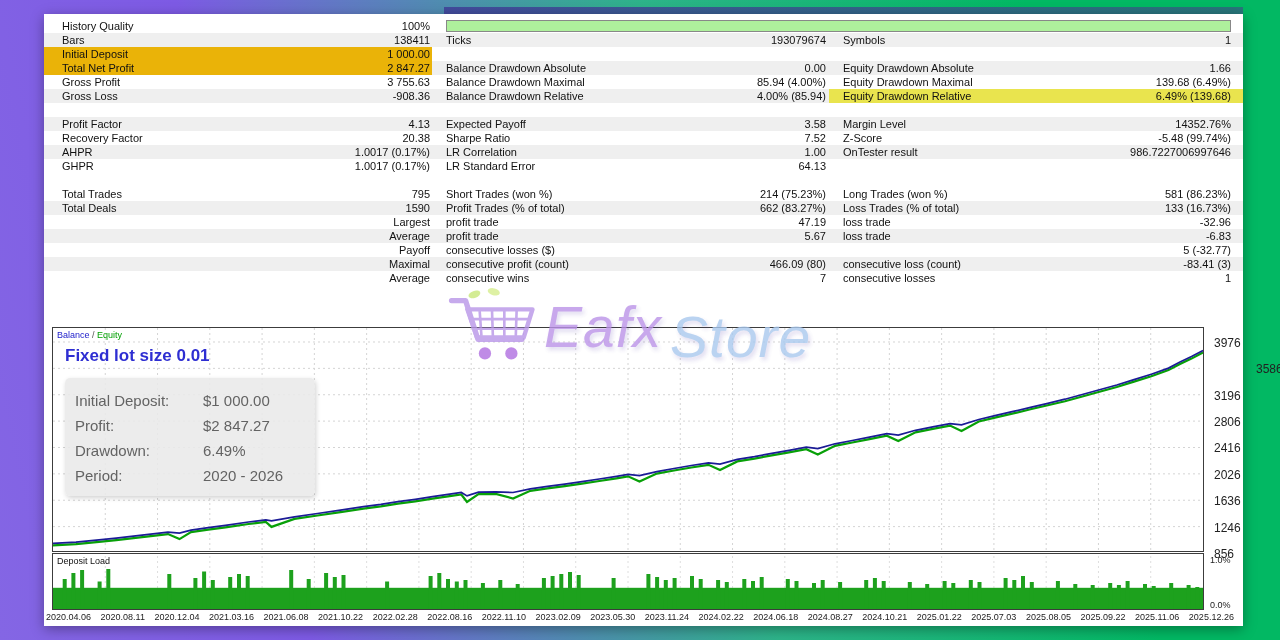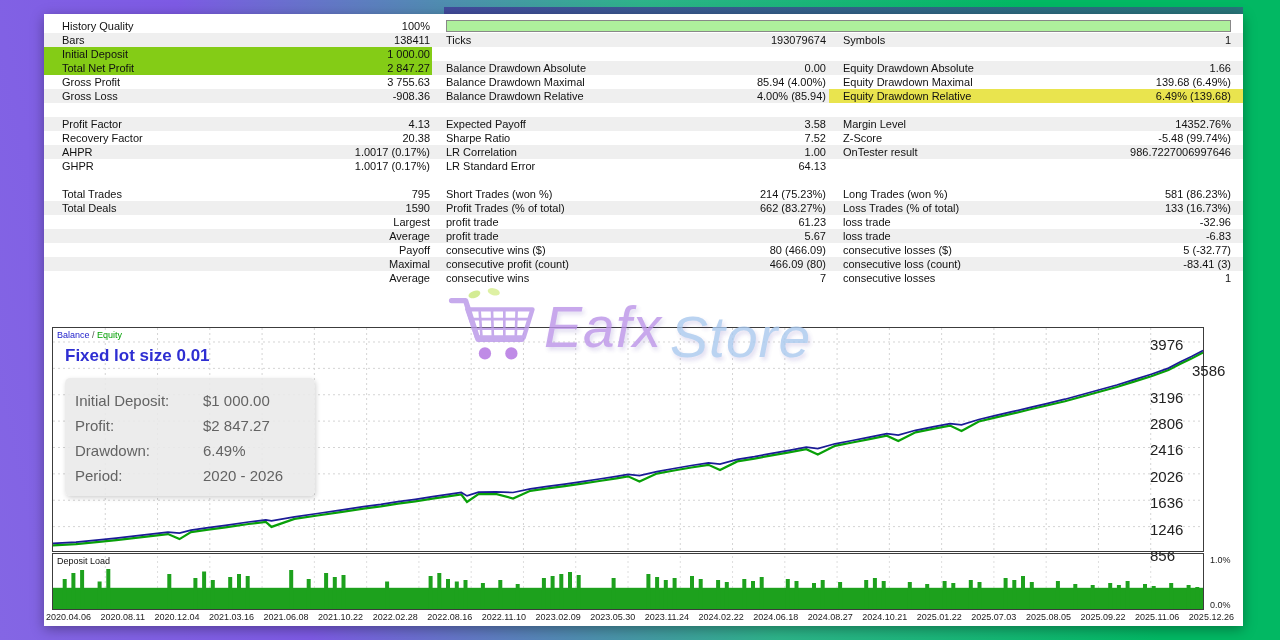--- a/index.html
+++ b/index.html
@@ -12,34 +12,34 @@
        z-index:2;box-shadow:0 3px 12px rgba(0,0,0,.35)}
   
   .stats{position:absolute;left:0;top:5px;width:100%;font-size:11px;color:#111}
   .srow{display:flex;height:14px;line-height:14px}
   .srow.alt{background:#efefef}
   .srow.spacer{height:14px;background:#fff}
   .scell{display:flex;justify-content:space-between;box-sizing:border-box;white-space:nowrap;overflow:hidden}
   .scell.c1{width:388px;padding:0 2px 0 18px}
   .scell.c2{width:397px;padding:0 3px 0 14px}
   .scell.c3{flex:1;padding:0 12px 0 14px}
-  .hl-green{background:#84cc16}
+  .hl-green{background:#eab308}
   .hl-yellow{background:#e9e44e}
   .hqwrap{flex:1;margin:1px 12px 1px 14px;border:1px solid #888;background:#fff}
   .hqfill{width:100%;height:100%;background:#aef09c}
   
   .chart{position:absolute;left:8px;top:313px;width:1150px;height:223px;border:1px solid #3c3c3c;background:#fff}
   .legend{position:absolute;left:4px;top:2px;font-size:9px;z-index:3}
   .lg-b{color:#2222cc}.lg-s{color:#555}.lg-e{color:#00a000}
   .chart-title{position:absolute;left:12px;top:18px;font-size:17px;font-weight:bold;color:#2e2ed2;z-index:3}
   .infobox{position:absolute;left:12px;top:50px;width:240px;padding:10px 0 8px 10px;
        background:rgba(233,233,233,.88);border-radius:5px;box-shadow:1px 2px 5px rgba(0,0,0,.18);z-index:3}
   .inforow{display:flex;font-size:15px;color:#636363;line-height:25px}
   .inforow .il{width:128px}
-  .yaxis{position:absolute;left:1100px;top:313px;width:36px;height:240px;font-size:15px;color:#222;z-index:2}
+  .yaxis{position:absolute;left:1164px;top:313px;width:36px;height:240px;font-size:12px;color:#222;z-index:2}
   .ylab{position:absolute;left:6px}
   
   .dep{position:absolute;left:8px;top:539px;width:1150px;height:55px;border:1px solid #3c3c3c;background:#fff}
   .dep-label{position:absolute;left:4px;top:2px;font-size:9px;color:#111;z-index:2}
   .dax1{position:absolute;left:1166px;top:541px;font-size:9px;color:#222;z-index:2}
   .dax2{position:absolute;left:1166px;top:586px;font-size:9px;color:#222;z-index:2}
   .dates{position:absolute;left:2px;top:598px;width:1188px;display:flex;justify-content:space-between;
        font-size:9px;color:#222}
   
   .watermark{position:absolute;left:404px;top:274px;display:flex;align-items:center;gap:8px;
@@ -211,21 +211,21 @@
           <span>133 (16.73%)</span>
         </div>
       </div>
       <div class="srow">
         <div class="scell c1">
           <span></span>
           <span>Largest</span>
         </div>
         <div class="scell c2">
           <span>profit trade</span>
-          <span>61.23</span>
+          <span>47.19</span>
         </div>
         <div class="scell c3">
           <span>loss trade</span>
           <span>-32.96</span>
         </div>
       </div>
       <div class="srow alt">
         <div class="scell c1">
           <span></span>
           <span>Average</span>
@@ -236,24 +236,20 @@
         </div>
         <div class="scell c3">
           <span>loss trade</span>
           <span>-6.83</span>
         </div>
       </div>
       <div class="srow">
         <div class="scell c1">
           <span></span>
           <span>Payoff</span>
-        </div>
-        <div class="scell c2">
-          <span>consecutive wins ($)</span>
-          <span>80 (466.09)</span>
         </div>
         <div class="scell c3">
           <span>consecutive losses ($)</span>
           <span>5 (-32.77)</span>
         </div>
       </div>
       <div class="srow alt">
         <div class="scell c1">
           <span></span>
           <span>Maximal</span>

